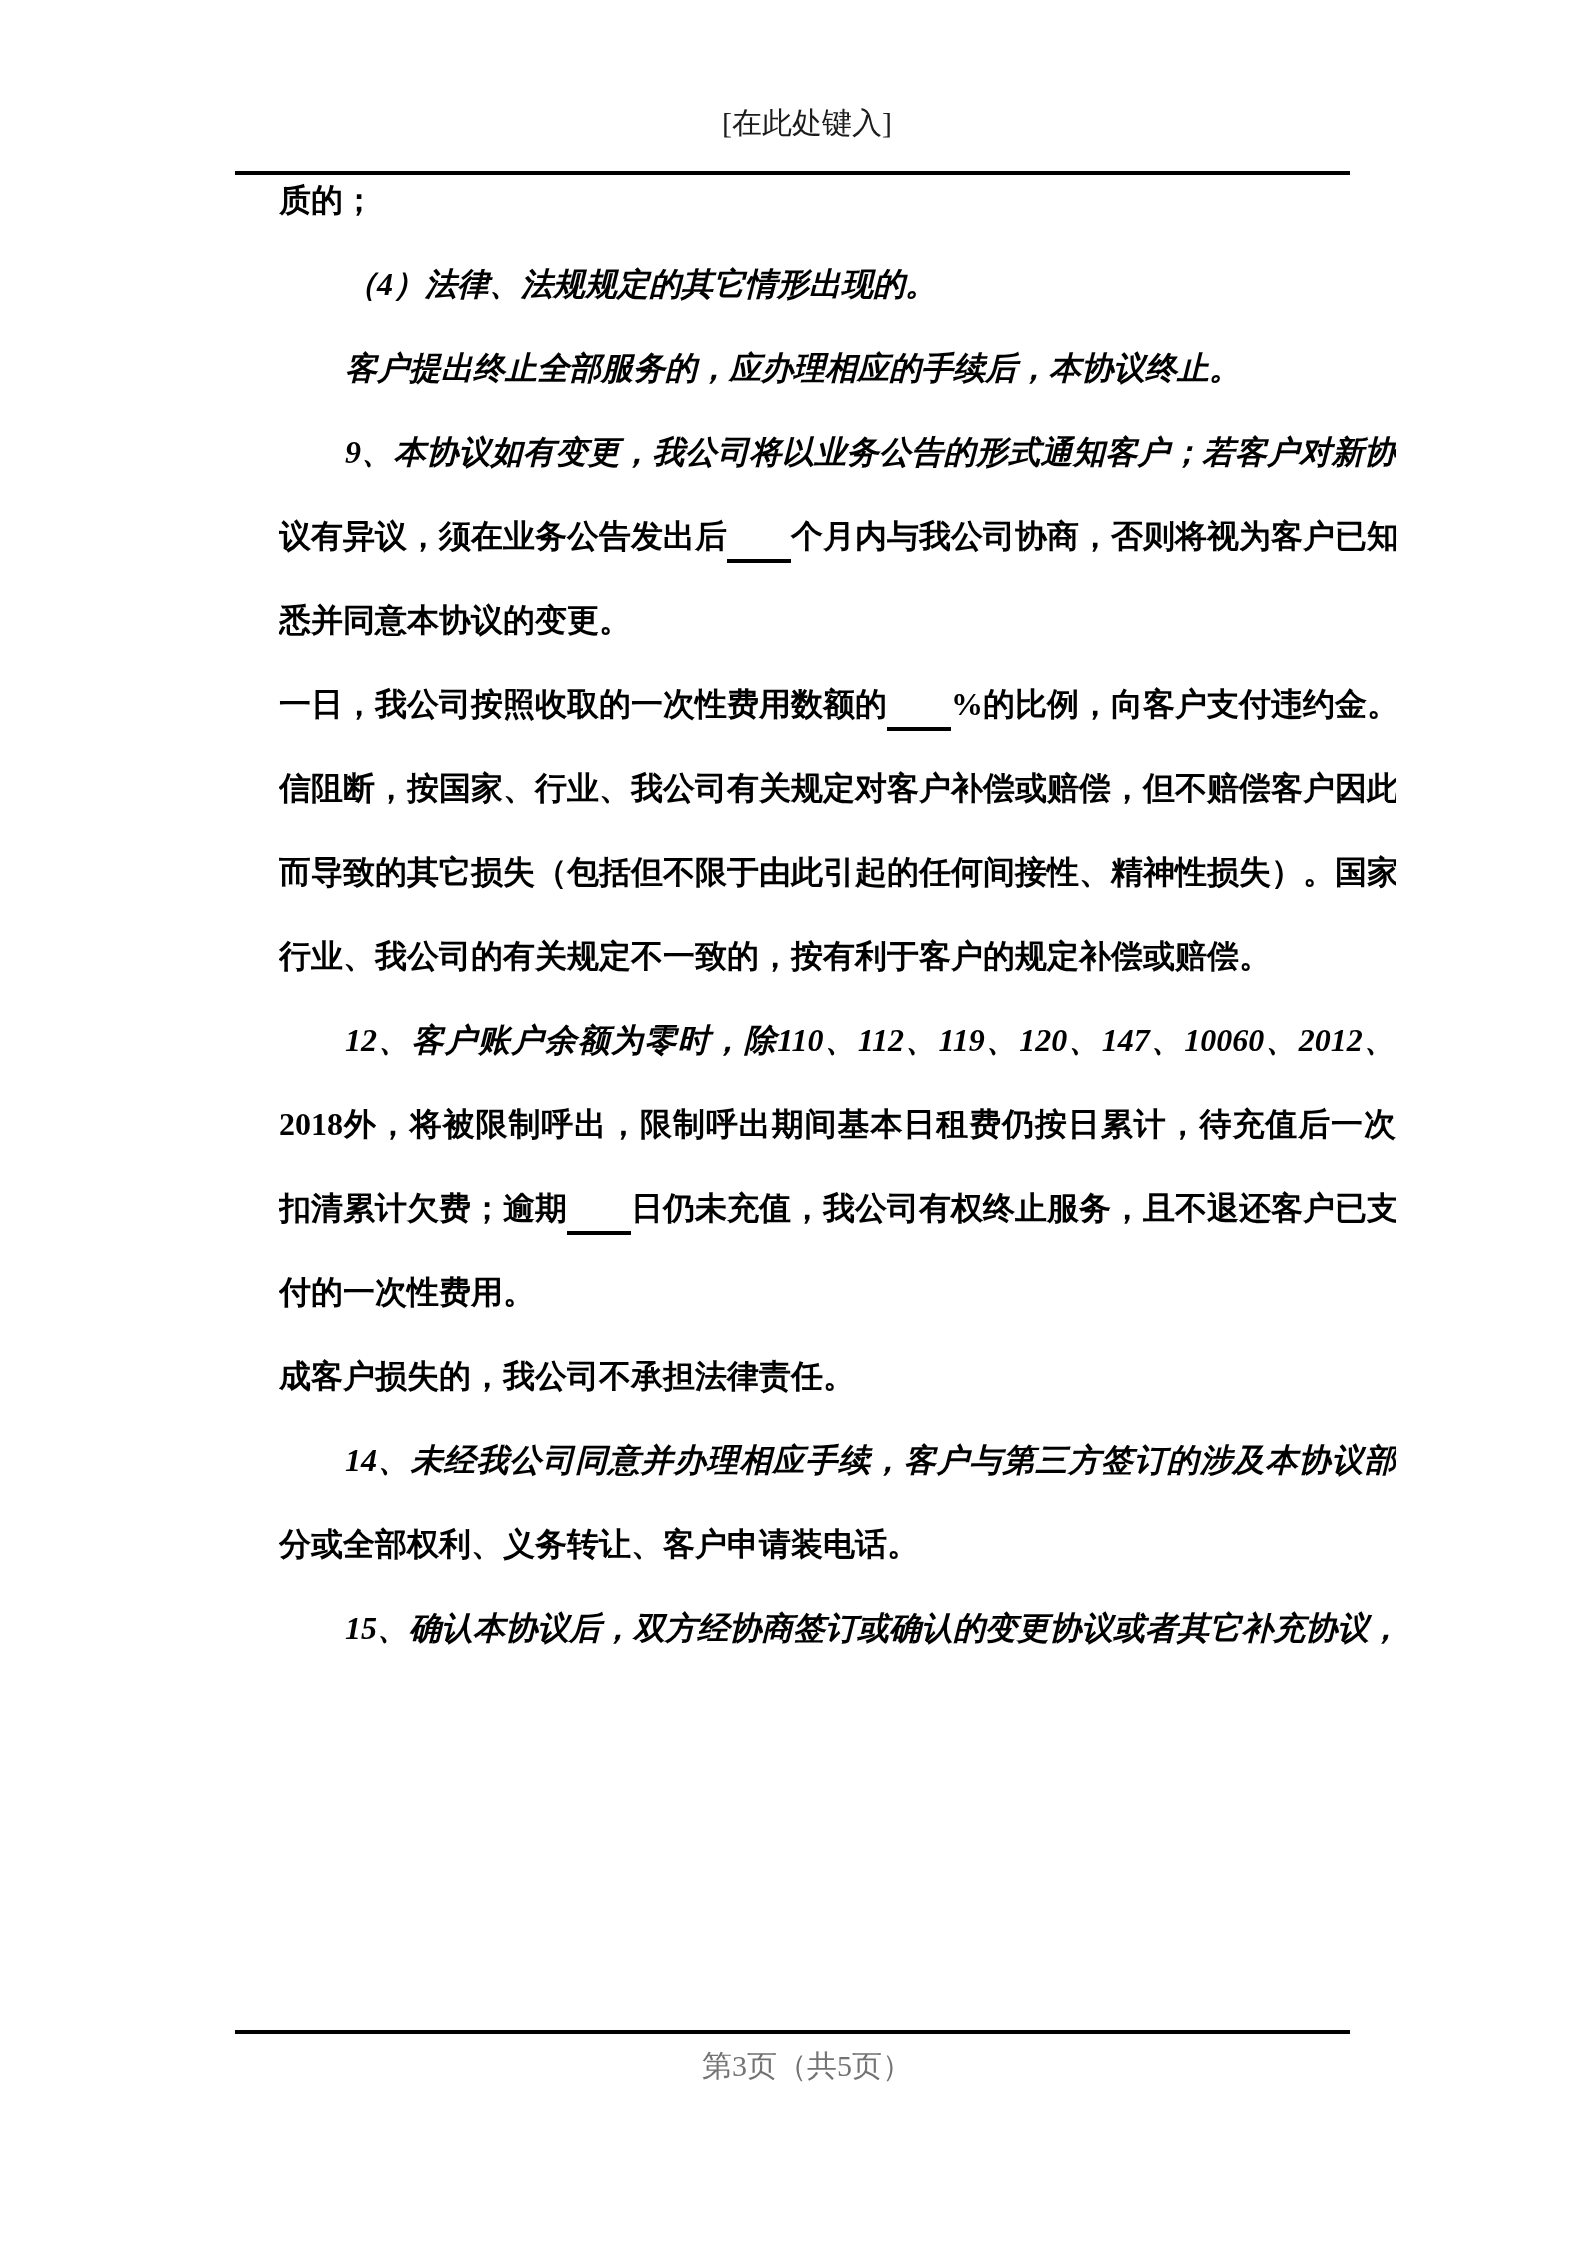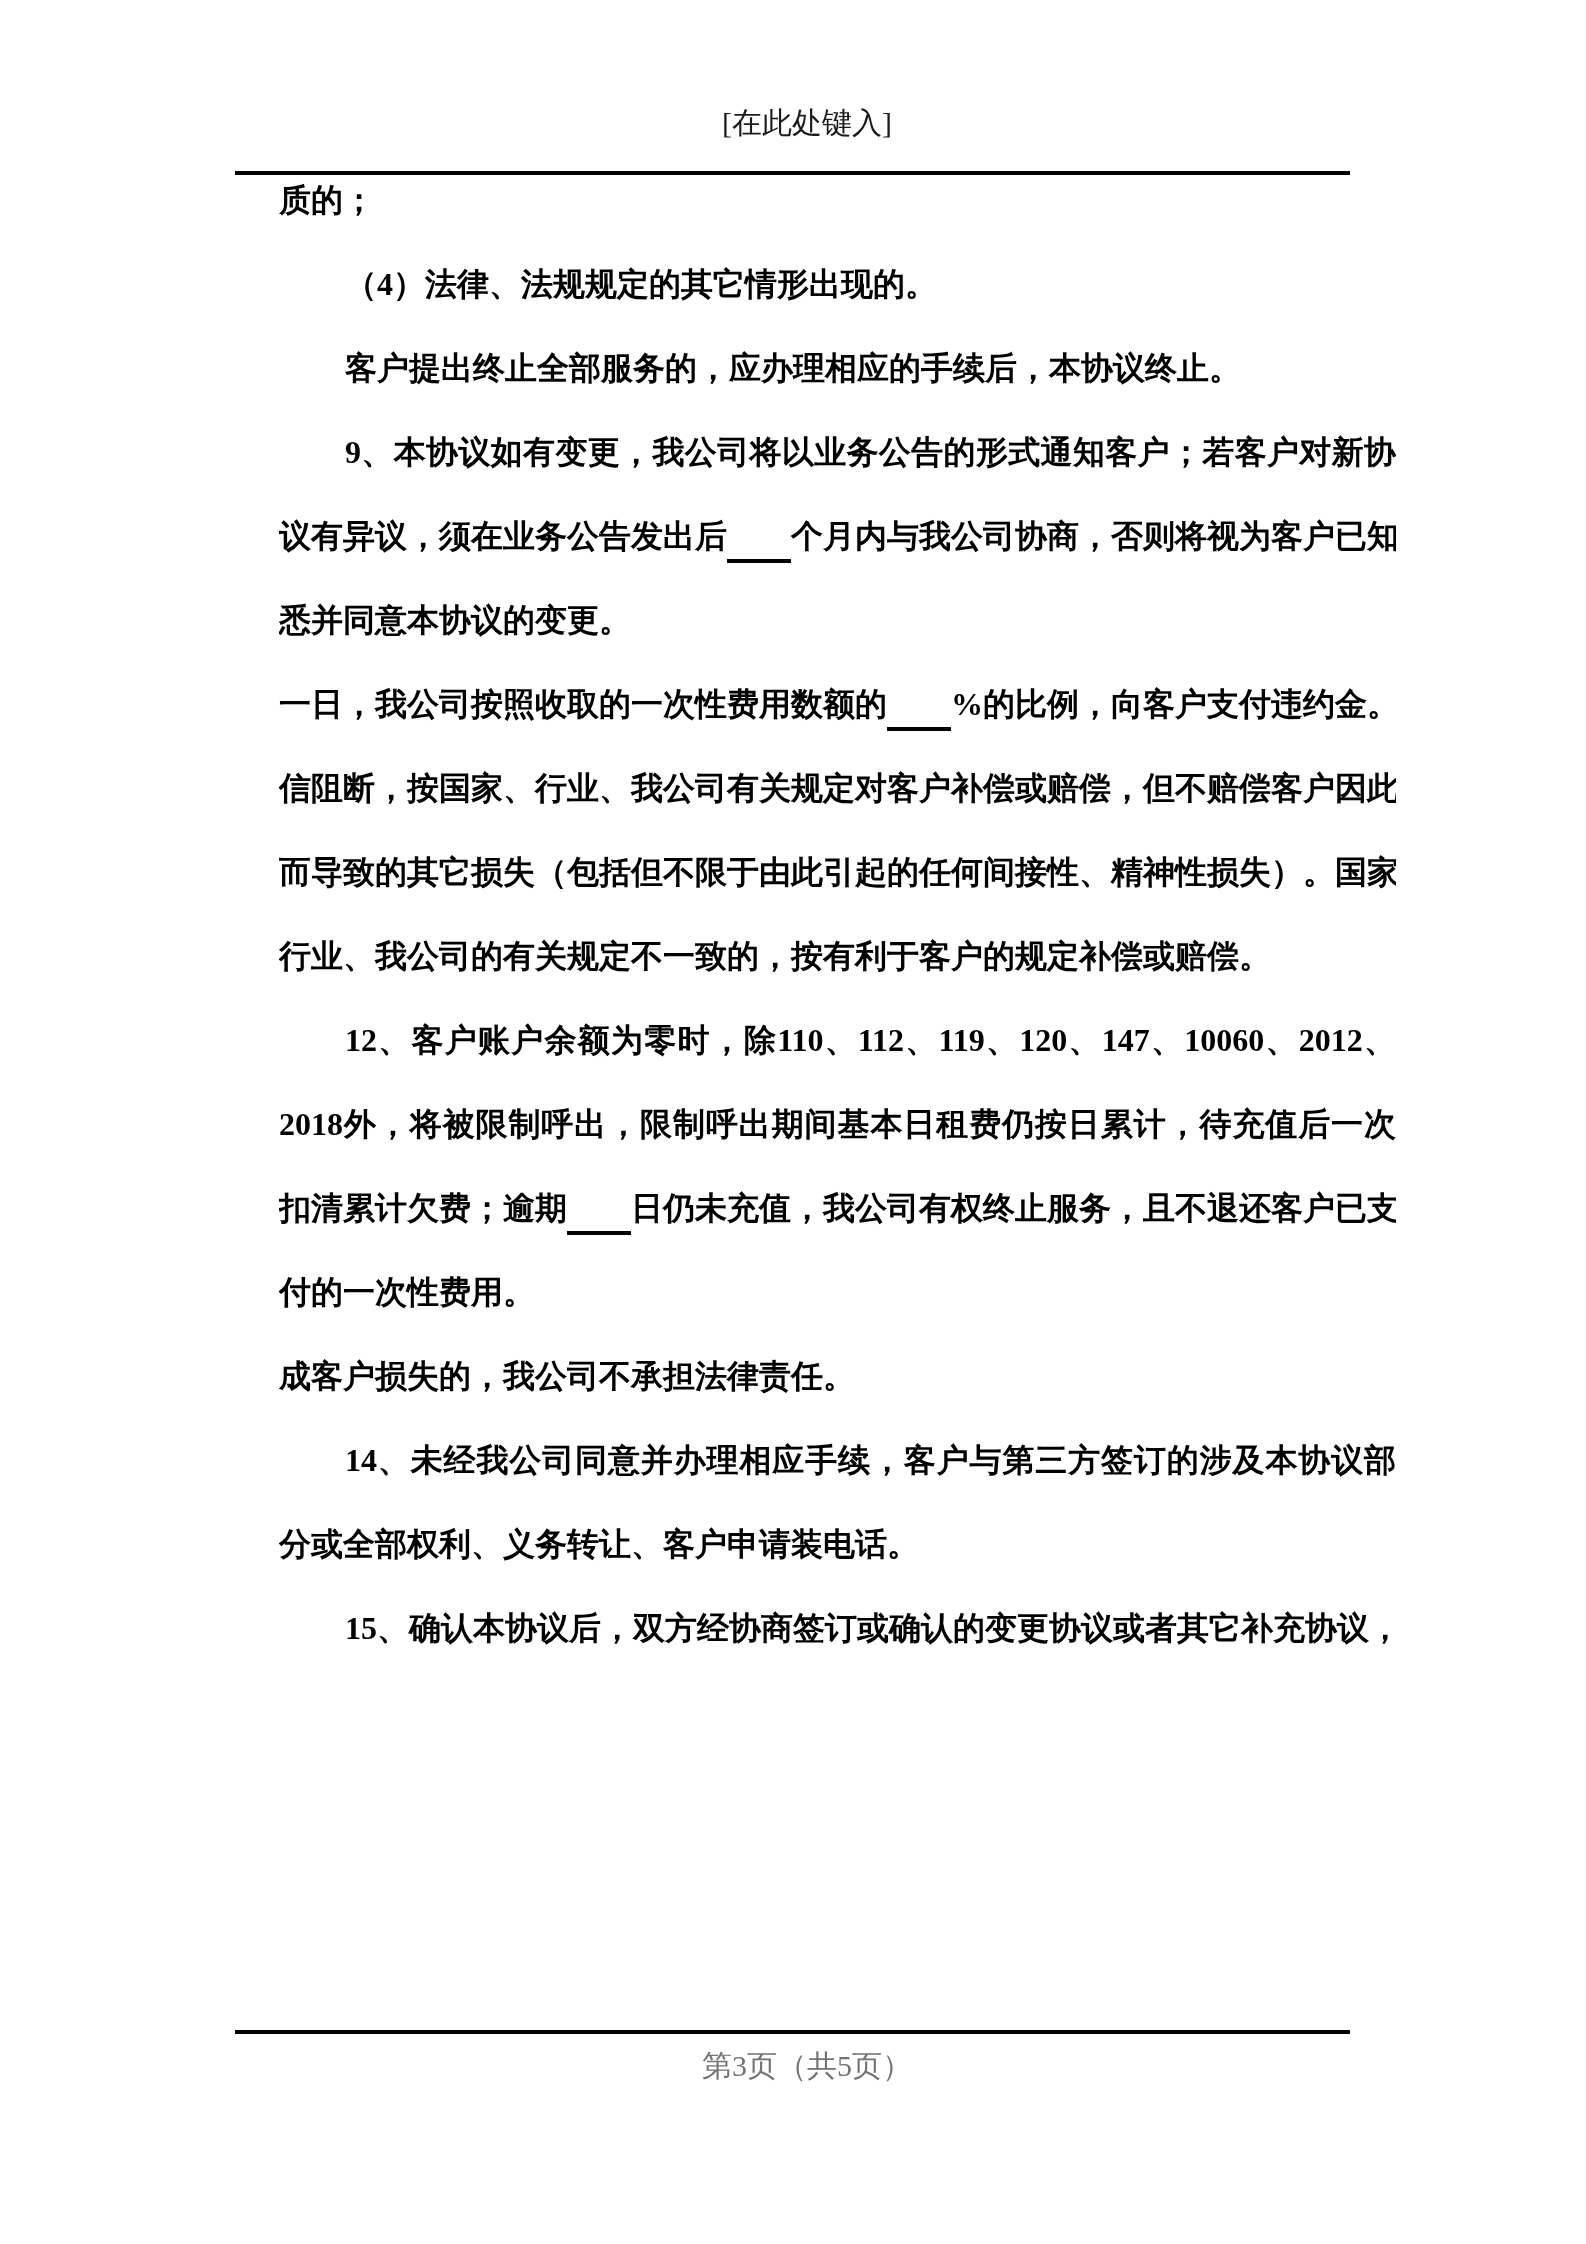--- a/index.html
+++ b/index.html
@@ -34,21 +34,21 @@
   }
   .line{
     height:84px;
     line-height:84px;
     font-size:32px;
     font-weight:bold;
     white-space:nowrap;
     overflow:hidden;
     text-align:left;
   }
-  .line.indent{text-indent:66px;}
+  .line.indent{text-indent:66px;font-style:italic;}
   .line.full{text-align:justify;text-align-last:justify;}
   .blank{
     display:inline-block;
     width:64px;
     height:24px;
     border-bottom:4px solid #000000;
     vertical-align:-16px;
   }
   .footer-rule{
     position:absolute;

